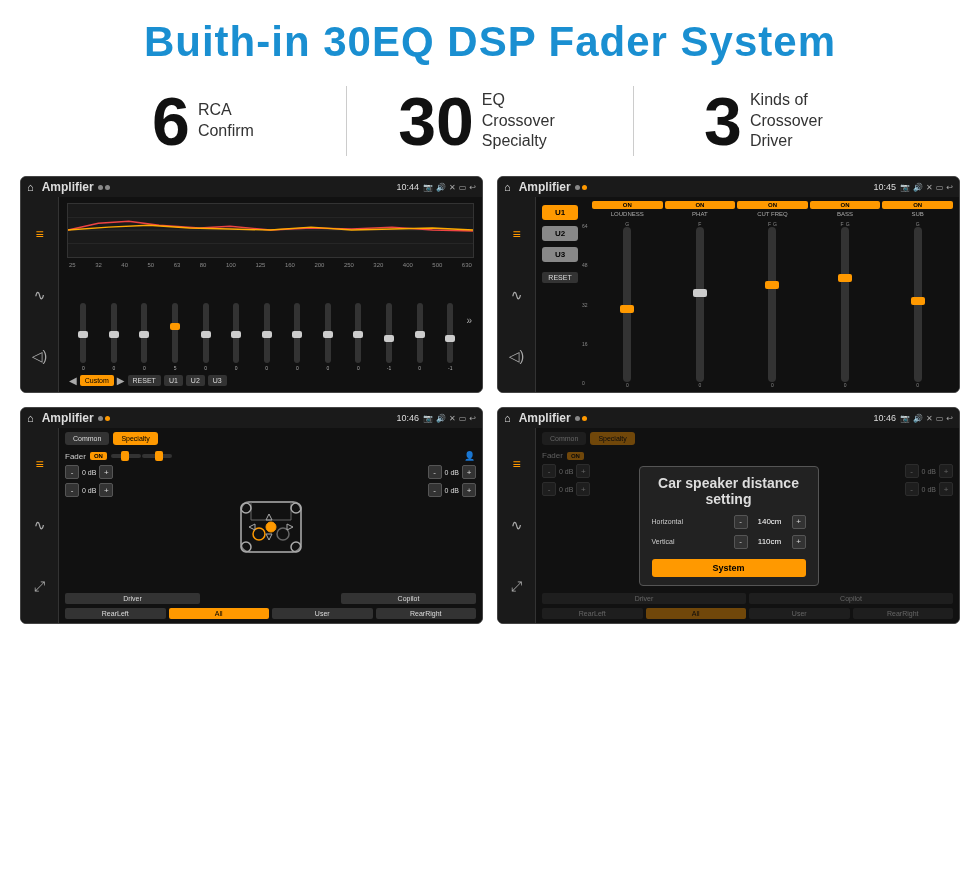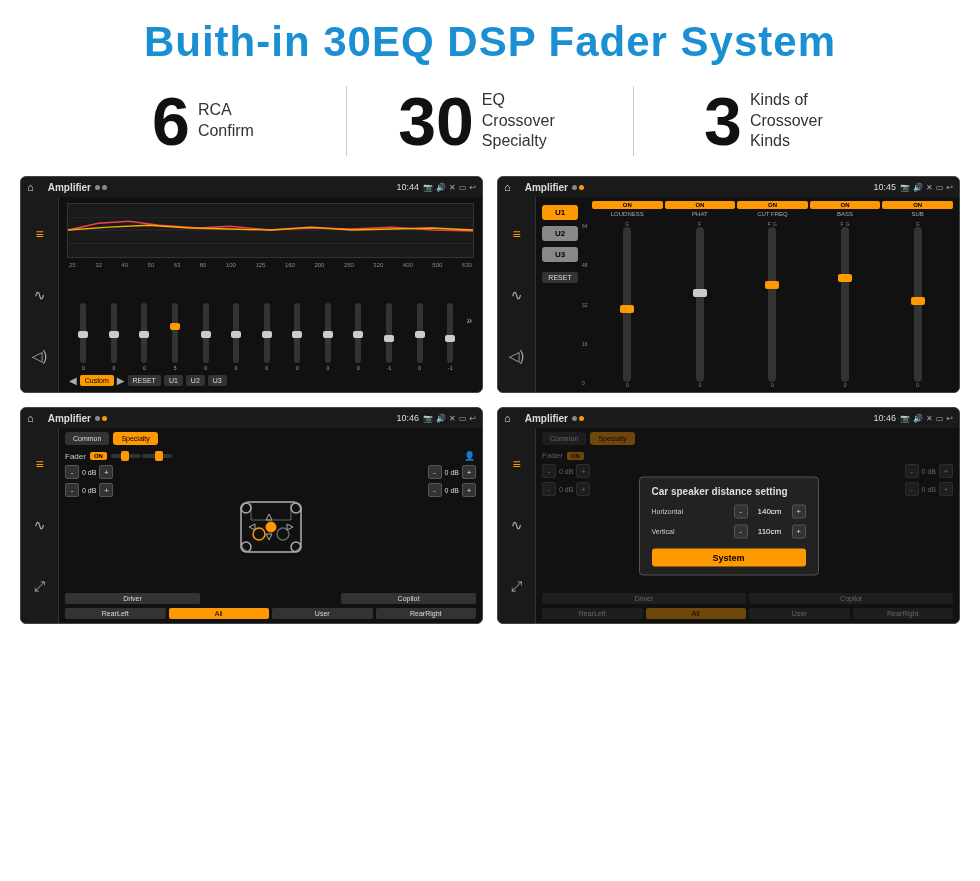--- a/index.html
+++ b/index.html
@@ -71,21 +71,21 @@
       background: #1a1a1a;
       display: flex;
       align-items: center;
       padding: 3px 6px;
       font-size: 9px;
       color: #ddd;
       gap: 4px;
       height: 20px;
     }
     .topbar-home { font-size: 11px; }
-    .topbar-title { font-weight: bold; font-size: 10px; margin-left: 10px; }
+    .topbar-title { font-weight: bold; font-size: 12px; margin-left: 4px; }
     .topbar-dots { display: flex; gap: 2px; align-items: center; }
     .dot { width: 5px; height: 5px; border-radius: 50%; background: #888; }
     .dot.orange { background: #f90; }
     .topbar-time { margin-left: auto; font-size: 9px; }
     .topbar-icons { display: flex; gap: 3px; font-size: 8px; color: #aaa; }
 
     .screen-body {
       display: flex;
       height: 195px;
       background: #111;
@@ -353,23 +353,23 @@
       left: 50%;
       transform: translate(-50%, -50%);
       background: #222;
       border: 1px solid #555;
       border-radius: 4px;
       padding: 8px 12px;
       width: 180px;
       z-index: 10;
     }
     .dialog-title {
-      font-size: 10px;
+      font-size: 14px;
       color: #ddd;
-      text-align: left;
+      text-align: center;
       margin-bottom: 8px;
       font-weight: bold;
     }
     .dialog-row {
       display: flex;
       align-items: center;
       justify-content: space-between;
       margin-bottom: 6px;
       font-size: 7px;
       color: #ccc;
@@ -426,21 +426,21 @@
     <span class="stat-text"><span>RCA</span><br><span>Confirm</span></span>
   </div>
   <div class="stat-divider"></div>
   <div class="stat-item">
     <span class="stat-number">30</span>
     <span class="stat-text"><span>EQ Crossover</span><br><span>Specialty</span></span>
   </div>
   <div class="stat-divider"></div>
   <div class="stat-item">
     <span class="stat-number">3</span>
-    <span class="stat-text"><span>Kinds of</span><br><span>Crossover Kinds</span></span>
+    <span class="stat-text"><span>Kinds of</span><br><span>Crossover Driver</span></span>
   </div>
 </div>
 
 <div class="screens-grid">
 
   <div class="screen-wrapper">
     <div class="screen-topbar">
       <span class="topbar-home">⌂</span>
       <span class="topbar-title">Amplifier</span>
       <div class="topbar-dots">

